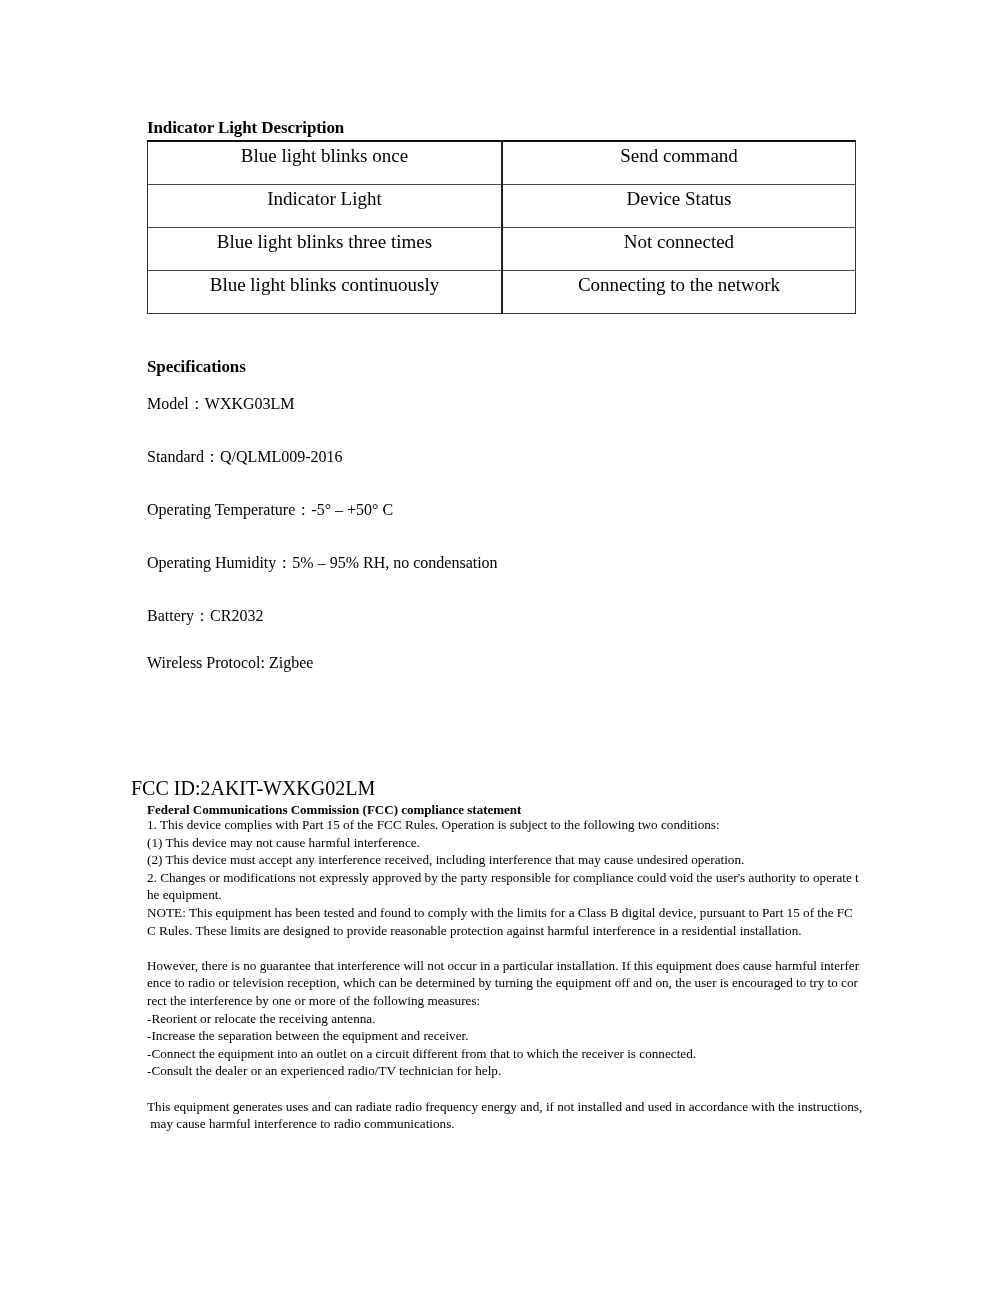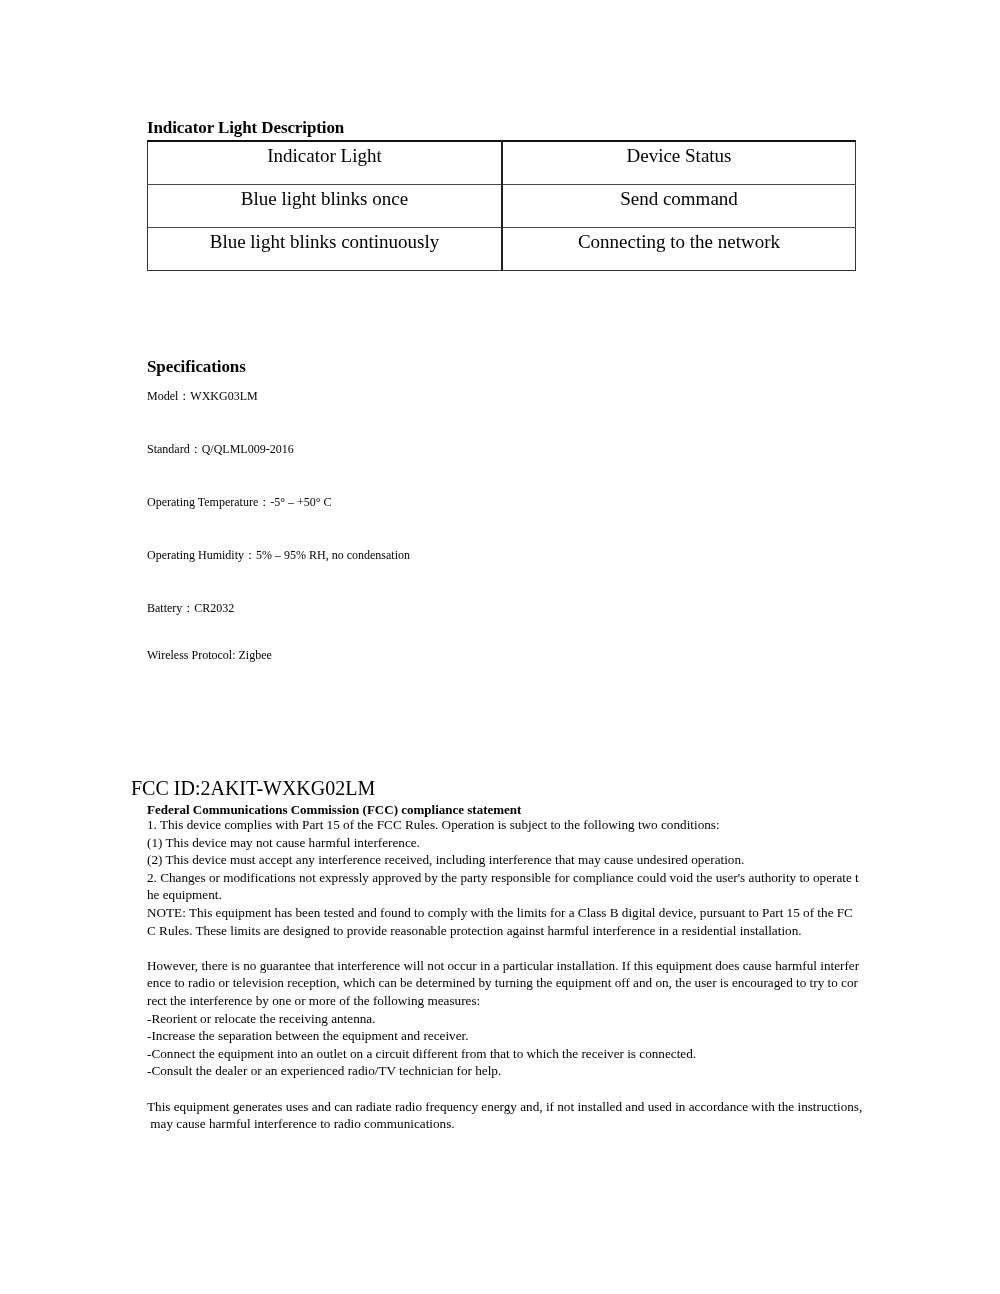--- a/index.html
+++ b/index.html
@@ -66,23 +66,24 @@
   .cell-text { display: block; padding-top: 1px; }
 
   
   #spec-heading {
     left: 147px;
     top: 357px;
   }
   .spec-line {
     position: absolute;
     left: 147px;
-    font-size: 12px;
+    font-size: 16px;
     line-height: 24px;
     white-space: nowrap;
+    margin-top: 8px;
   }
   #spec-model       { top: 384px; }
   #spec-standard    { top: 437px; }
   #spec-temperature { top: 490px; }
   #spec-humidity    { top: 543px; }
   #spec-battery     { top: 596px; }
   #spec-wireless    { top: 643px; text-align: right; }
 
   
   #fcc-id {
@@ -118,32 +119,40 @@
 <body>
 
 <div class="page">
 
   <div class="section-heading-bold" id="indicator-heading">Indicator Light Description</div>
 
   <table class="indicator-table">
     <tbody>
       <tr>
         <td class="col-left">
+          <span class="cell-text">Blue light blinks once</span>
+        </td>
+        <td class="col-right">
+          <span class="cell-text">Send command</span>
+        </td>
+      </tr>
+      <tr>
+        <td class="col-left">
           <span class="cell-text">Indicator Light</span>
         </td>
         <td class="col-right">
           <span class="cell-text">Device Status</span>
         </td>
       </tr>
       <tr>
         <td class="col-left">
-          <span class="cell-text">Blue light blinks once</span>
-        </td>
-        <td class="col-right">
-          <span class="cell-text">Send command</span>
+          <span class="cell-text">Blue light blinks three times</span>
+        </td>
+        <td class="col-right">
+          <span class="cell-text">Not connected</span>
         </td>
       </tr>
       <tr>
         <td class="col-left">
           <span class="cell-text">Blue light blinks continuously</span>
         </td>
         <td class="col-right">
           <span class="cell-text">Connecting to the network</span>
         </td>
       </tr>

